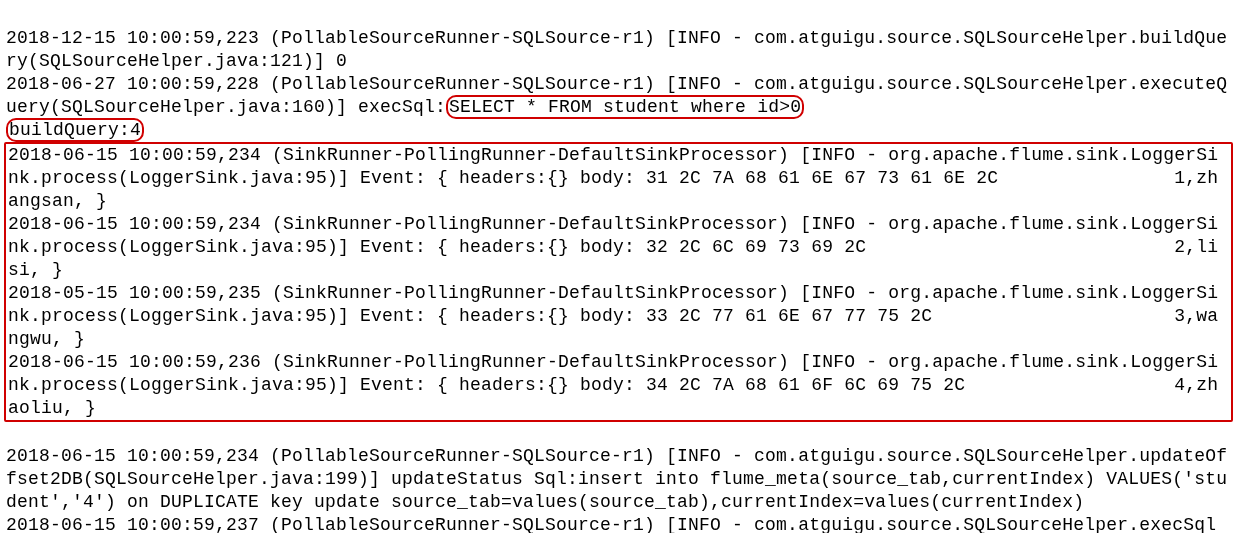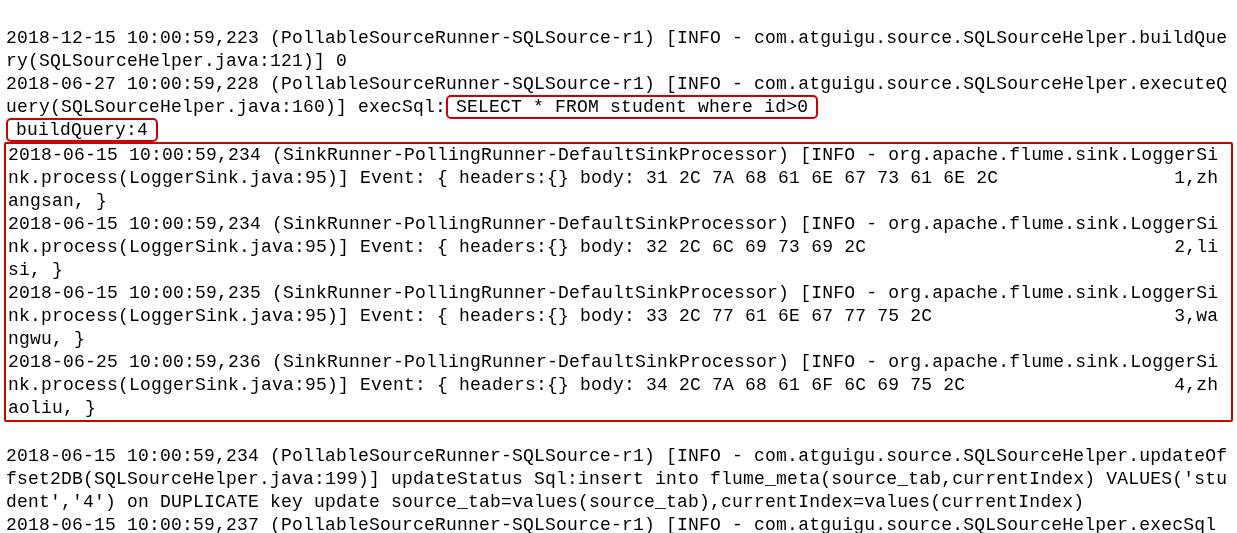--- a/index.html
+++ b/index.html
@@ -17,22 +17,22 @@
     font-family: "Courier New", Courier, monospace;
     font-size: 18px;
     line-height: 23px;
     color: #000000;
     white-space: pre-wrap;
     word-break: break-all;
     letter-spacing: 0.2px;
   }
   .hl {
     border: 2px solid #d00000;
-    border-radius: 5px;
-    padding: 0 8px;
+    border-radius: 10px;
+    padding: 0 1px;
     margin: -2px 0;
     display: inline;
     box-decoration-break: clone;
     -webkit-box-decoration-break: clone;
   }
   .block-hl {
     border: 2px solid #d00000;
     border-radius: 2px;
     padding: 0 2px;
     margin: 0 -2px;
@@ -41,20 +41,20 @@
 </style>
 </head>
 <body>
 
 <div class="log">
 <span>2018-12-15 10:00:59,223 (PollableSourceRunner-SQLSource-r1) [INFO - com.atguigu.source.SQLSourceHelper.buildQuery(SQLSourceHelper.java:121)] 0</span>
 <span>2018-06-27 10:00:59,228 (PollableSourceRunner-SQLSource-r1) [INFO - com.atguigu.source.SQLSourceHelper.executeQuery(SQLSourceHelper.java:160)] execSql:</span><span class="hl">SELECT * FROM student where id&gt;0</span>
 <span class="hl">buildQuery:4</span>
 <span class="block-hl"><span>2018-06-15 10:00:59,234 (SinkRunner-PollingRunner-DefaultSinkProcessor) [INFO - org.apache.flume.sink.LoggerSink.process(LoggerSink.java:95)] Event: { headers:{} body: 31 2C 7A 68 61 6E 67 73 61 6E 2C                1,zhangsan, }</span>
 <span>2018-06-15 10:00:59,234 (SinkRunner-PollingRunner-DefaultSinkProcessor) [INFO - org.apache.flume.sink.LoggerSink.process(LoggerSink.java:95)] Event: { headers:{} body: 32 2C 6C 69 73 69 2C                            2,lisi, }</span>
-<span>2018-06-15 10:00:59,235 (SinkRunner-PollingRunner-DefaultSinkProcessor) [INFO - org.apache.flume.sink.LoggerSink.process(LoggerSink.java:95)] Event: { headers:{} body: 33 2C 77 61 6E 67 77 75 2C                      3,wangwu, }</span>
-<span>2018-06-25 10:00:59,236 (SinkRunner-PollingRunner-DefaultSinkProcessor) [INFO - org.apache.flume.sink.LoggerSink.process(LoggerSink.java:95)] Event: { headers:{} body: 34 2C 7A 68 61 6F 6C 69 75 2C                   4,zhaoliu, }</span></span>
+<span>2018-05-15 10:00:59,235 (SinkRunner-PollingRunner-DefaultSinkProcessor) [INFO - org.apache.flume.sink.LoggerSink.process(LoggerSink.java:95)] Event: { headers:{} body: 33 2C 77 61 6E 67 77 75 2C                      3,wangwu, }</span>
+<span>2018-06-15 10:00:59,236 (SinkRunner-PollingRunner-DefaultSinkProcessor) [INFO - org.apache.flume.sink.LoggerSink.process(LoggerSink.java:95)] Event: { headers:{} body: 34 2C 7A 68 61 6F 6C 69 75 2C                   4,zhaoliu, }</span></span>
 <span>2018-06-15 10:00:59,234 (PollableSourceRunner-SQLSource-r1) [INFO - com.atguigu.source.SQLSourceHelper.updateOffset2DB(SQLSourceHelper.java:199)] updateStatus Sql:insert into flume_meta(source_tab,currentIndex) VALUES('student','4') on DUPLICATE key update source_tab=values(source_tab),currentIndex=values(currentIndex)</span>
 <span>2018-06-15 10:00:59,237 (PollableSourceRunner-SQLSource-r1) [INFO - com.atguigu.source.SQLSourceHelper.execSql(SQLSourceHelper.java:207)] exec::insert into flume_meta(source_tab,currentIndex) VALUES('student','4') on DUPLICATE key update source_tab=values(source_tab),currentIndex=values(currentIndex)</span>
 
 
 
 </div>
 
 </body></html>

